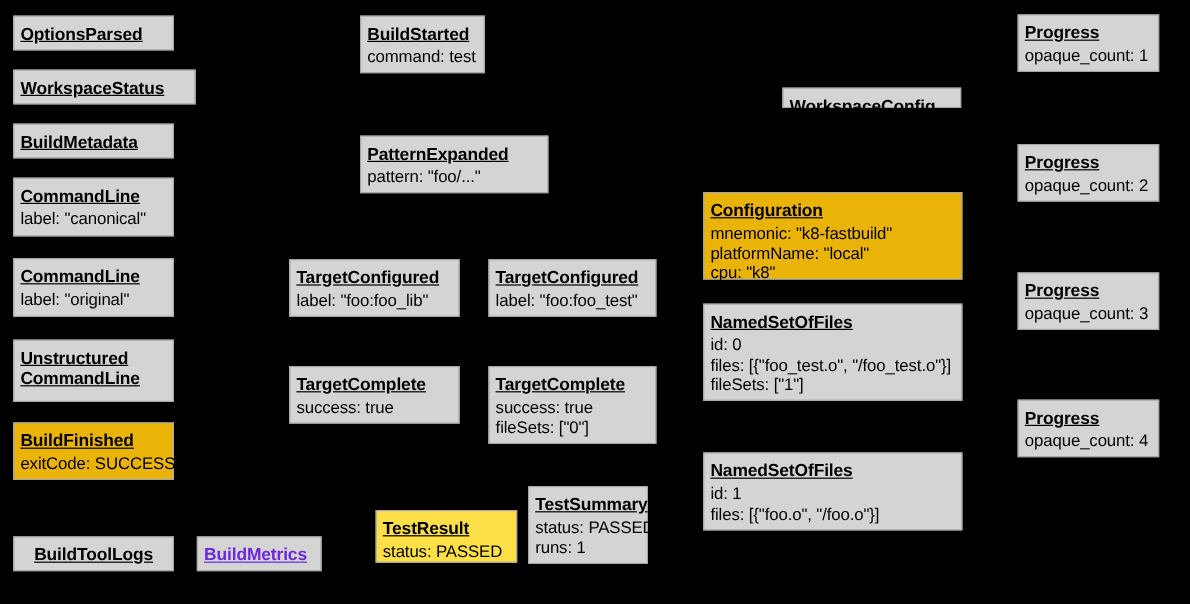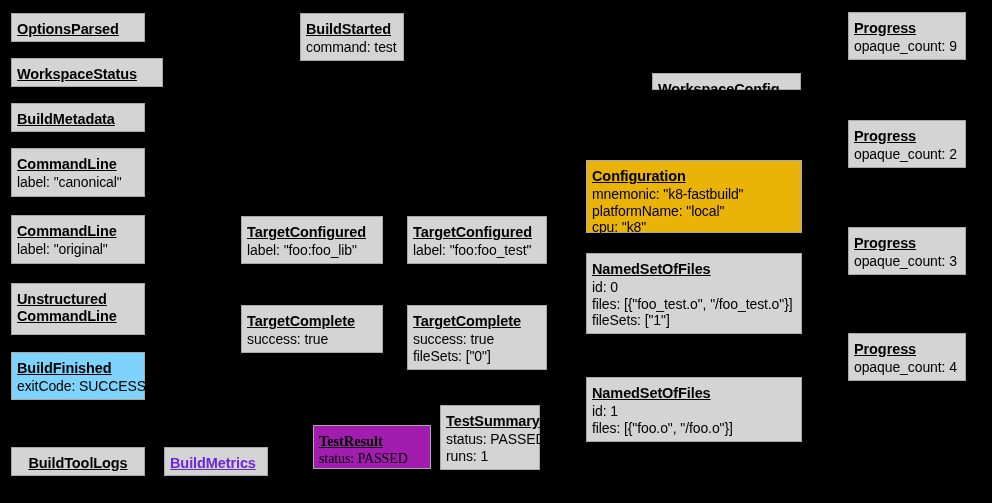--- a/index.html
+++ b/index.html
@@ -71,38 +71,44 @@
       <span class="node-title">CommandLine</span>
       <span class="node-fields">
         <span class="node-field">label: "original"</span>
       </span>
     </div>
     <div class="node" style="left: 11px; top: 283px; width: 134px; height: 52px; background: rgb(212, 212, 212); border-color: rgb(168, 168, 168); color: rgb(0, 0, 0);">
       <span class="node-title">Unstructured
 CommandLine</span>
       <span class="node-fields"></span>
     </div>
-    <div class="node" style="left: 11px; top: 352px; width: 134px; height: 48px; background: #7dd3fc; border-color: rgb(168, 168, 168); color: rgb(0, 0, 0);">
+    <div class="node" style="left: 11px; top: 352px; width: 134px; height: 48px; background: #eab308; border-color: rgb(168, 168, 168); color: rgb(0, 0, 0);">
       <span class="node-title">BuildFinished</span>
       <span class="node-fields">
         <span class="node-field">exitCode: SUCCESS</span>
       </span>
     </div>
     <div class="node" style="left: 11px; top: 447px; width: 134px; height: 29px; background: rgb(212, 212, 212); border-color: rgb(168, 168, 168); color: rgb(0, 0, 0); text-align: center;">
       <span class="node-title">BuildToolLogs</span>
       <span class="node-fields"></span>
     </div>
     <div class="node" style="left: 164px; top: 447px; width: 104px; height: 29px; background: rgb(212, 212, 212); border-color: rgb(168, 168, 168); color: #6d28d9;">
       <span class="node-title">BuildMetrics</span>
       <span class="node-fields"></span>
     </div>
     <div class="node" style="left: 300px; top: 13px; width: 104px; height: 48px; background: rgb(212, 212, 212); border-color: rgb(168, 168, 168); color: rgb(0, 0, 0);">
       <span class="node-title">BuildStarted</span>
       <span class="node-fields">
         <span class="node-field">command: test</span>
+      </span>
+    </div>
+    <div class="node" style="left: 300px; top: 113px; width: 157px; height: 48px; background: rgb(212, 212, 212); border-color: rgb(168, 168, 168); color: rgb(0, 0, 0);">
+      <span class="node-title">PatternExpanded</span>
+      <span class="node-fields">
+        <span class="node-field">pattern: "foo/..."</span>
       </span>
     </div>
     <div class="node" style="left: 241px; top: 216px; width: 142px; height: 48px; background: rgb(212, 212, 212); border-color: rgb(168, 168, 168); color: rgb(0, 0, 0);">
       <span class="node-title">TargetConfigured</span>
       <span class="node-fields">
         <span class="node-field">label: "foo:foo_lib"</span>
       </span>
     </div>
     <div class="node" style="left: 407px; top: 216px; width: 140px; height: 48px; background: rgb(212, 212, 212); border-color: rgb(168, 168, 168); color: rgb(0, 0, 0);">
       <span class="node-title">TargetConfigured</span>
@@ -116,21 +122,21 @@
         <span class="node-field">success: true</span>
       </span>
     </div>
     <div class="node" style="left: 407px; top: 305px; width: 140px; height: 65px; background: rgb(212, 212, 212); border-color: rgb(168, 168, 168); color: rgb(0, 0, 0);">
       <span class="node-title">TargetComplete</span>
       <span class="node-fields">
         <span class="node-field">success: true</span>
         <span class="node-field">fileSets: ["0"]</span>
       </span>
     </div>
-    <div class="node" style="left: 313px; top: 425px; width: 118px; height: 44px; background: #a21caf; border-color: rgb(168, 168, 168); color: rgb(0, 0, 0); font-family: Liberation Serif, serif;">
+    <div class="node" style="left: 313px; top: 425px; width: 118px; height: 44px; background: #fde047; border-color: rgb(168, 168, 168); color: rgb(0, 0, 0);">
       <span class="node-title">TestResult</span>
       <span class="node-fields">
         <span class="node-field">status: PASSED</span>
       </span>
     </div>
     <div class="node" style="left: 440px; top: 405px; width: 100px; height: 65px; background: rgb(212, 212, 212); border-color: rgb(168, 168, 168); color: rgb(0, 0, 0);">
       <span class="node-title">TestSummary</span>
       <span class="node-fields">
         <span class="node-field">status: PASSED</span>
         <span class="node-field">runs: 1</span>
@@ -159,21 +165,21 @@
     <div class="node" style="left: 586px; top: 377px; width: 216px; height: 65px; background: rgb(212, 212, 212); border-color: rgb(168, 168, 168); color: rgb(0, 0, 0);">
       <span class="node-title">NamedSetOfFiles</span>
       <span class="node-fields">
         <span class="node-field">id: 1</span>
         <span class="node-field">files: [{"foo.o", "/foo.o"}]</span>
       </span>
     </div>
     <div class="node" style="left: 848px; top: 12px; width: 118px; height: 48px; background: rgb(212, 212, 212); border-color: rgb(168, 168, 168); color: rgb(0, 0, 0);">
       <span class="node-title">Progress</span>
       <span class="node-fields">
-        <span class="node-field">opaque_count: 9</span>
+        <span class="node-field">opaque_count: 1</span>
       </span>
     </div>
     <div class="node" style="left: 848px; top: 120px; width: 118px; height: 48px; background: rgb(212, 212, 212); border-color: rgb(168, 168, 168); color: rgb(0, 0, 0);">
       <span class="node-title">Progress</span>
       <span class="node-fields">
         <span class="node-field">opaque_count: 2</span>
       </span>
     </div>
     <div class="node" style="left: 848px; top: 227px; width: 118px; height: 48px; background: rgb(212, 212, 212); border-color: rgb(168, 168, 168); color: rgb(0, 0, 0);">
       <span class="node-title">Progress</span>

